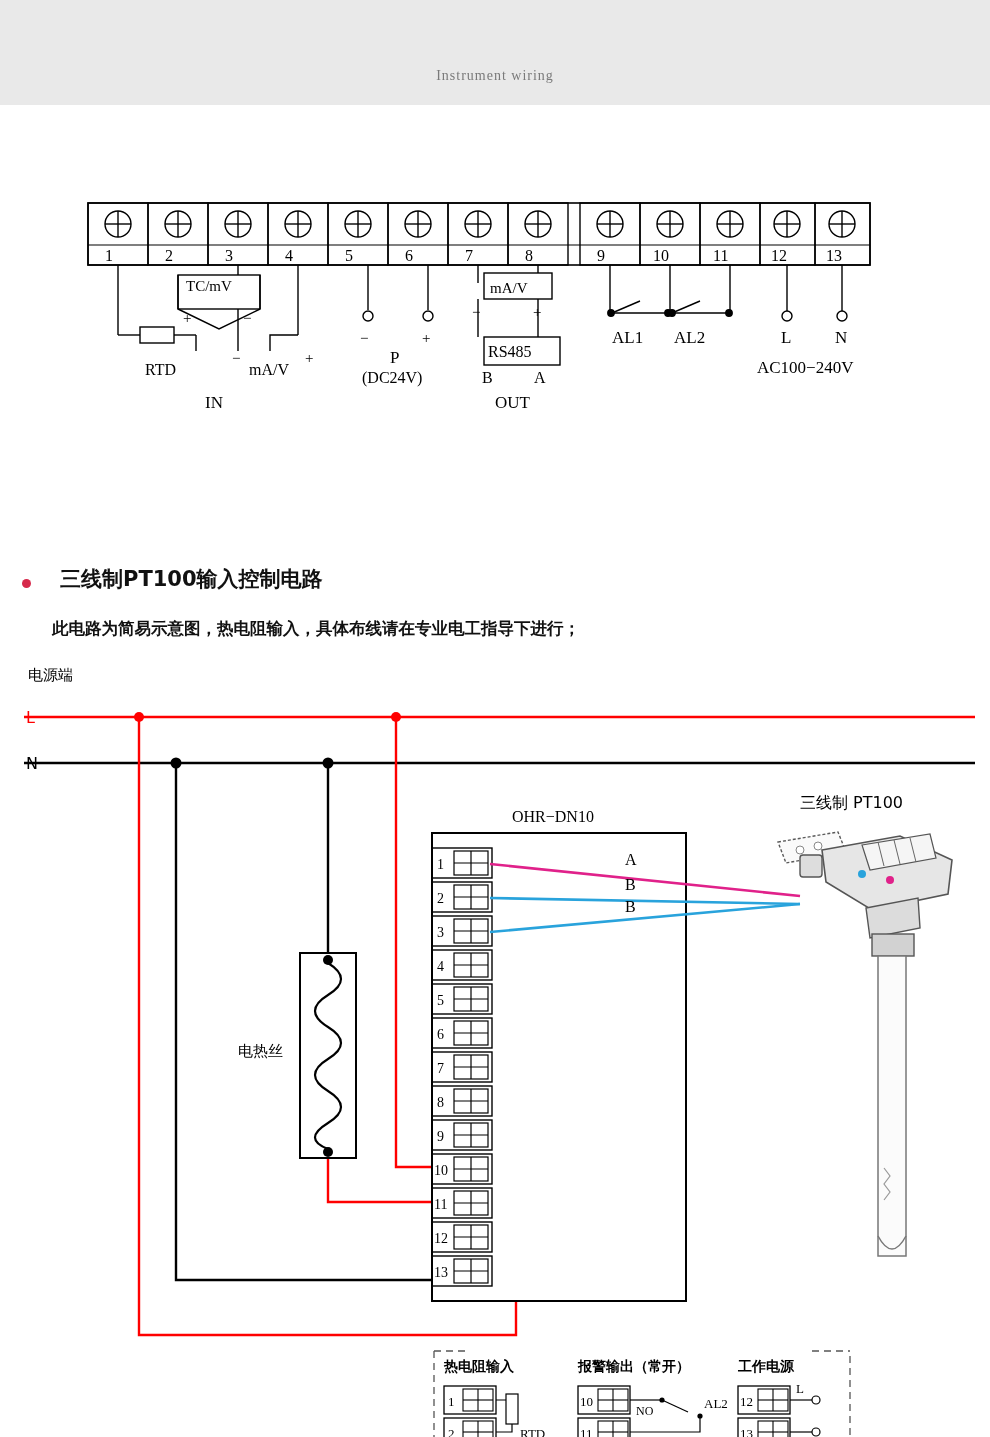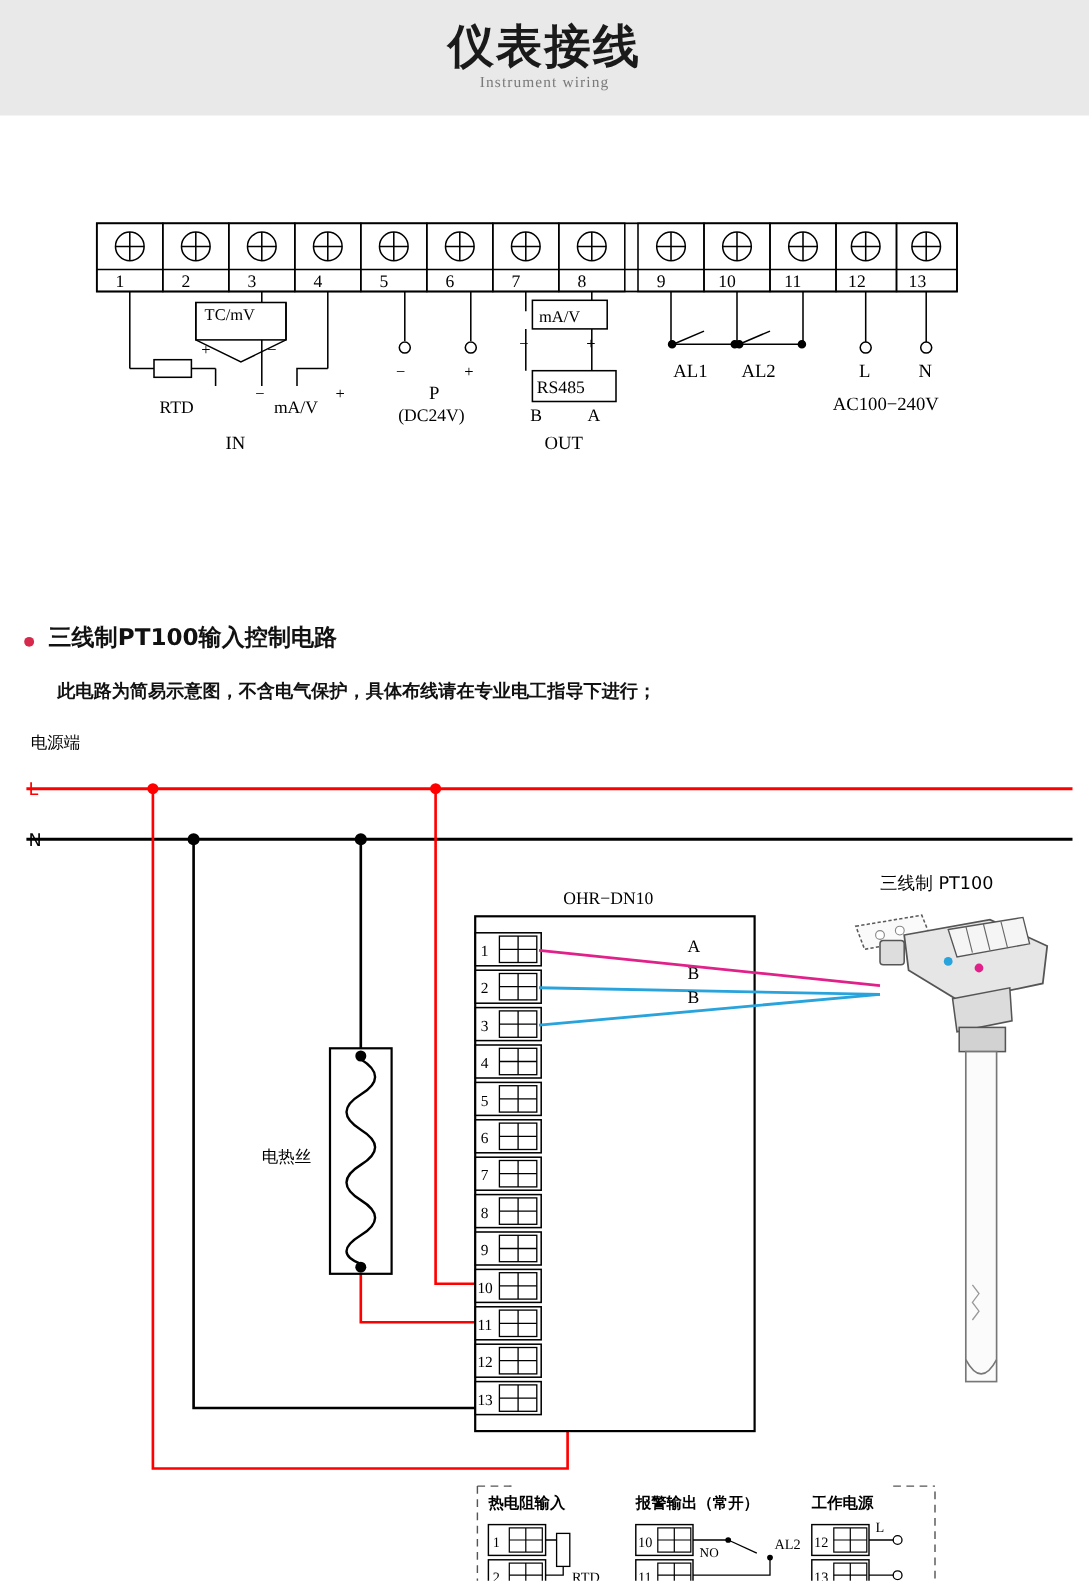--- a/index.html
+++ b/index.html
@@ -32,37 +32,36 @@
     font-family:"Liberation Serif", serif;
     letter-spacing:1px;
   }
   .stage{position:absolute;left:0;top:105px;width:990px;height:1332px;}
   svg{display:block;}
   .bullet-dot{
     position:absolute;left:22px;top:474px;width:9px;height:9px;border-radius:50%;
     background:#d6294b;
   }
   .sec-title{
-    position:absolute;left:44px;top:460px;
+    position:absolute;left:60px;top:460px;
     font-size:21px;font-weight:bold;
     font-family:"DejaVu Sans", sans-serif;
     color:#111;
   }
   .sec-sub{
     position:absolute;left:52px;top:513px;
     font-size:16.5px;font-weight:bold;
     font-family:"DejaVu Sans", sans-serif;
     color:#111;
   }
 </style>
 </head>
 <body>
 
 <div class="header">
-  <div class="header-cn">仪表接线</div>
   <div class="header-en">Instrument wiring</div>
 </div>
 
 <div class="stage">
 
   <svg width="990" height="350" viewBox="0 0 990 350" style="position:absolute;left:0;top:0">
 
     <rect x="88" y="98" width="782" height="62" fill="#ffffff" stroke="#000" stroke-width="1.6"></rect>
 
     <line x1="88" y1="140" x2="870" y2="140" stroke="#000" stroke-width="1.2"></line>
@@ -235,21 +234,21 @@
       <circle cx="787" cy="211" r="5" fill="#fff"></circle>
       <circle cx="842" cy="211" r="5" fill="#fff"></circle>
     </g>
     <text x="781" y="238" font-family="Liberation Serif, serif" font-size="17">L</text>
     <text x="835" y="238" font-family="Liberation Serif, serif" font-size="17">N</text>
     <text x="757" y="268" font-family="Liberation Serif, serif" font-size="17">AC100−240V</text>
   </svg>
 
   <div class="bullet-dot"></div>
   <div class="sec-title">三线制PT100输入控制电路</div>
-  <div class="sec-sub">此电路为简易示意图，不含电气保护，具体布线请在专业电工指导下进行；</div>
+  <div class="sec-sub">此电路为简易示意图，热电阻输入，具体布线请在专业电工指导下进行；</div>
 
   <svg width="990" height="880" viewBox="0 0 990 880" style="position:absolute;left:0;top:455">
 
     <text x="28" y="120" font-family="DejaVu Sans, sans-serif" font-size="15">电源端</text>
 
     <line x1="24" y1="157" x2="975" y2="157" stroke="#ff0000" stroke-width="2.6"></line>
     <text x="26" y="163" font-family="DejaVu Sans, sans-serif" font-size="16" fill="#ff0000">L</text>
 
     <line x1="24" y1="203" x2="975" y2="203" stroke="#000000" stroke-width="2.6"></line>
     <text x="26" y="209" font-family="DejaVu Sans, sans-serif" font-size="16">N</text>

